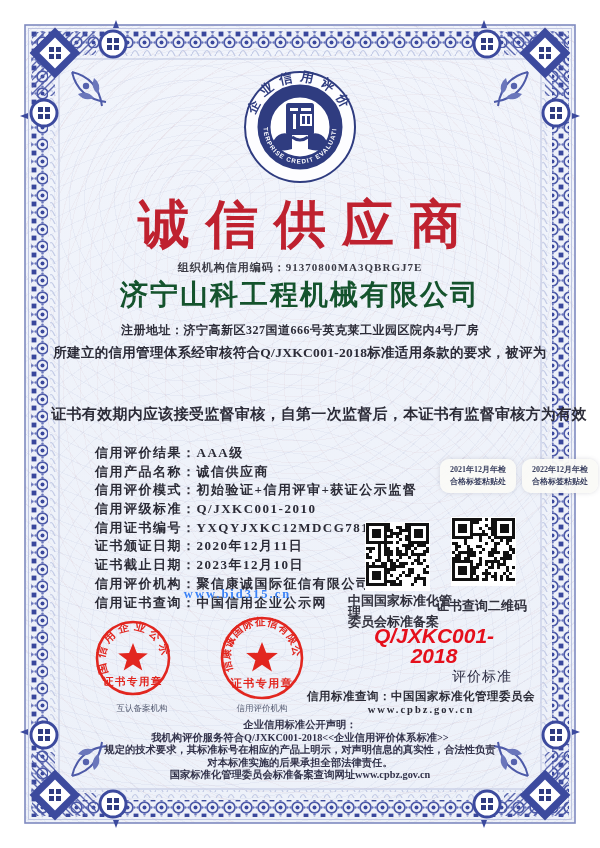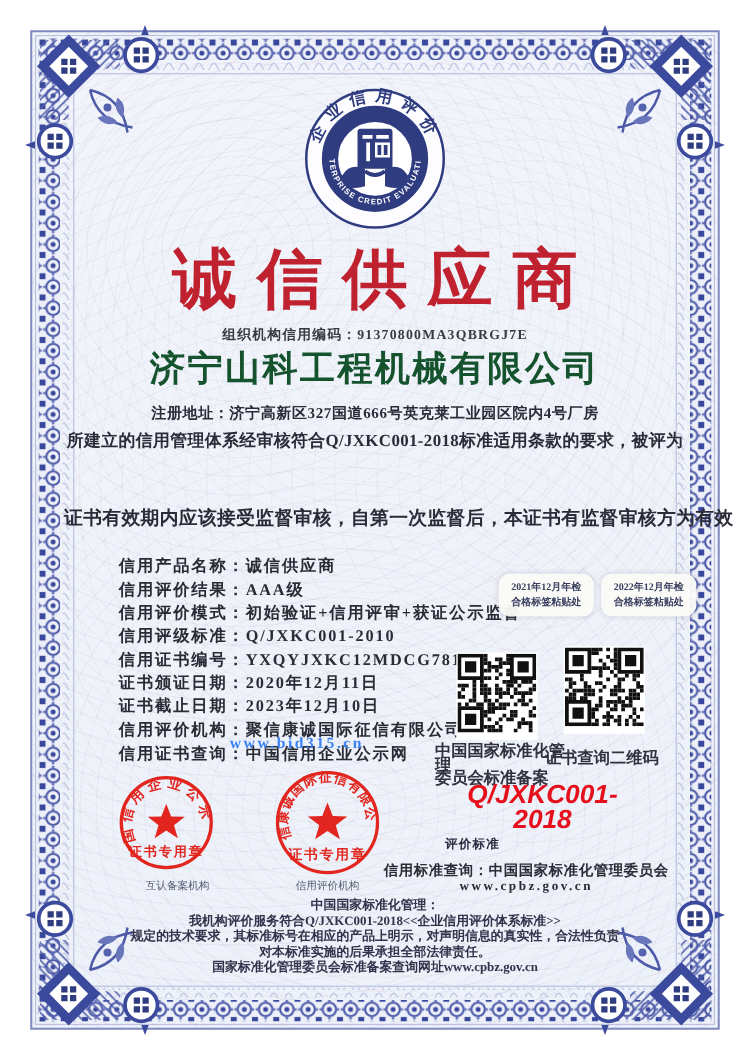--- a/index.html
+++ b/index.html
@@ -34,29 +34,29 @@
   .grade{top:364px;font-size:40px;font-weight:900;color:#c0212c;letter-spacing:3px;line-height:46px;}
   .validity{top:405px;font-size:15px;letter-spacing:.3px;padding-left:19px;}
   .details{left:95px;top:444px;font-size:13px;font-weight:bold;color:#2b2b36;}
   .details .row{height:18.7px;line-height:18.7px;white-space:nowrap;letter-spacing:1.5px;}
   .website{left:95px;top:587px;width:285px;text-align:center;font-size:12.5px;font-weight:bold;
     color:#3b82f6;letter-spacing:2px;}
   .stampbox{
     top:459px;width:76px;height:34px;border-radius:9px;
     background:rgba(250,250,247,.95);box-shadow:0 0 4px rgba(120,120,140,.25);
     font-size:8px;line-height:12px;text-align:center;color:#3a4060;
-    display:flex;flex-direction:column;justify-content:center;font-weight:bold;
+    display:flex;flex-direction:column;justify-content:center;font-weight:bold;margin-left:41px;
   }
   .qrbox{background:#ffffff;padding:1px;}
   .qrcap{font-size:13px;line-height:10.5px;text-align:left;color:#32323e;font-weight:bold;}
   .stdref{left:356px;top:626px;width:156px;text-align:center;
     font-family:"Liberation Sans","DejaVu Sans",sans-serif;
     font-size:21px;line-height:20px;font-weight:800;font-style:italic;color:#e5101c;}
-  .stdref-cap{left:356px;top:668px;width:156px;text-align:left;font-size:10px;
-    color:#2c2c42;font-weight:bold;letter-spacing:1px;}
+  .stdref-cap{left:356px;top:668px;width:156px;text-align:right;font-size:14px;
+    color:#2c2c42;font-weight:normal;letter-spacing:1px;}
   .stdquery{left:296px;top:689px;width:250px;text-align:center;font-size:11.5px;
     font-weight:bold;color:#2b2b36;letter-spacing:.5px;}
   .stdurl{left:296px;top:704px;width:250px;text-align:center;font-size:10.5px;
     font-weight:bold;color:#2b2b36;letter-spacing:2px;}
   .sealcap{top:703px;width:110px;text-align:center;font-size:8.5px;color:#565c72;font-weight:normal;}
   .decl{left:60px;top:719px;width:480px;text-align:center;font-size:10.3px;line-height:12.6px;
     font-weight:bold;color:#32324a;}
 </style>
 </head>
 <body>
@@ -164,22 +164,22 @@
   </svg>
 
   <div class="abs ctr title-main">诚信供应商</div>
   <div class="abs ctr org-code">组织机构信用编码：91370800MA3QBRGJ7E</div>
   <div class="abs ctr company">济宁山科工程机械有限公司</div>
   <div class="abs ctr cjk address">注册地址：济宁高新区327国道666号英克莱工业园区院内4号厂房</div>
   <div class="abs ctr cjk conform">所建立的信用管理体系经审核符合Q/JXKC001-2018标准适用条款的要求，被评为</div>
   <div class="abs ctr cjk validity">证书有效期内应该接受监督审核，自第一次监督后，本证书有监督审核方为有效</div>
 
   <div class="abs details">
+    <div class="row"><span>信用评价结果：</span><span>AAA级</span></div>
     <div class="row"><span>信用产品名称：</span><span>诚信供应商</span></div>
-    <div class="row"><span>信用评价结果：</span><span>AAA级</span></div>
     <div class="row"><span>信用评价模式：</span><span>初始验证+信用评审+获证公示监督</span></div>
     <div class="row"><span>信用评级标准：</span><span>Q/JXKC001-2010</span></div>
     <div class="row"><span>信用证书编号：</span><span>YXQYJXKC12MDCG78117</span></div>
     <div class="row"><span>证书颁证日期：</span><span>2020年12月11日</span></div>
     <div class="row"><span>证书截止日期：</span><span>2023年12月10日</span></div>
     <div class="row"><span>信用评价机构：</span><span>聚信康诚国际征信有限公司</span></div>
     <div class="row"><span>信用证书查询：</span><span>中国信用企业公示网</span></div>
   </div>
   <div class="abs website">www.bid315.cn</div>
 
@@ -522,20 +522,20 @@
         <textPath href="#sealArc2" startOffset="50%" text-anchor="middle">聚信康诚国际征信有限公司</textPath>
       </text>
     </g>
     <path fill="#e2261f" d="M0,-16 L4.2,-5.2 L15.8,-4.9 L6.6,2.2 L9.9,13.4 L0,6.8 L-9.9,13.4 L-6.6,2.2 L-15.8,-4.9 L-4.2,-5.2 Z"></path>
     <text x="0" y="29" text-anchor="middle" font-size="11" font-weight="bold" fill="#e2261f" letter-spacing="1.5" font-family="Liberation Serif, DejaVu Serif, serif">证书专用章</text>
   </svg>
   <div class="abs sealcap" style="left:87px">互认备案机构</div>
   <div class="abs sealcap" style="left:207px">信用评价机构</div>
 
   <div class="abs decl">
-    <div>中国国家标准化管理：</div>
+    <div>企业信用标准公开声明：</div>
     <div>我机构评价服务符合Q/JXKC001-2018&lt;&lt;企业信用评价体系标准&gt;&gt;</div>
     <div>规定的技术要求，其标准标号在相应的产品上明示，对声明信息的真实性，合法性负责</div>
     <div>对本标准实施的后果承担全部法律责任。</div>
     <div>国家标准化管理委员会标准备案查询网址www.cpbz.gov.cn</div>
   </div>
 
 </div>
 
 </body></html>

